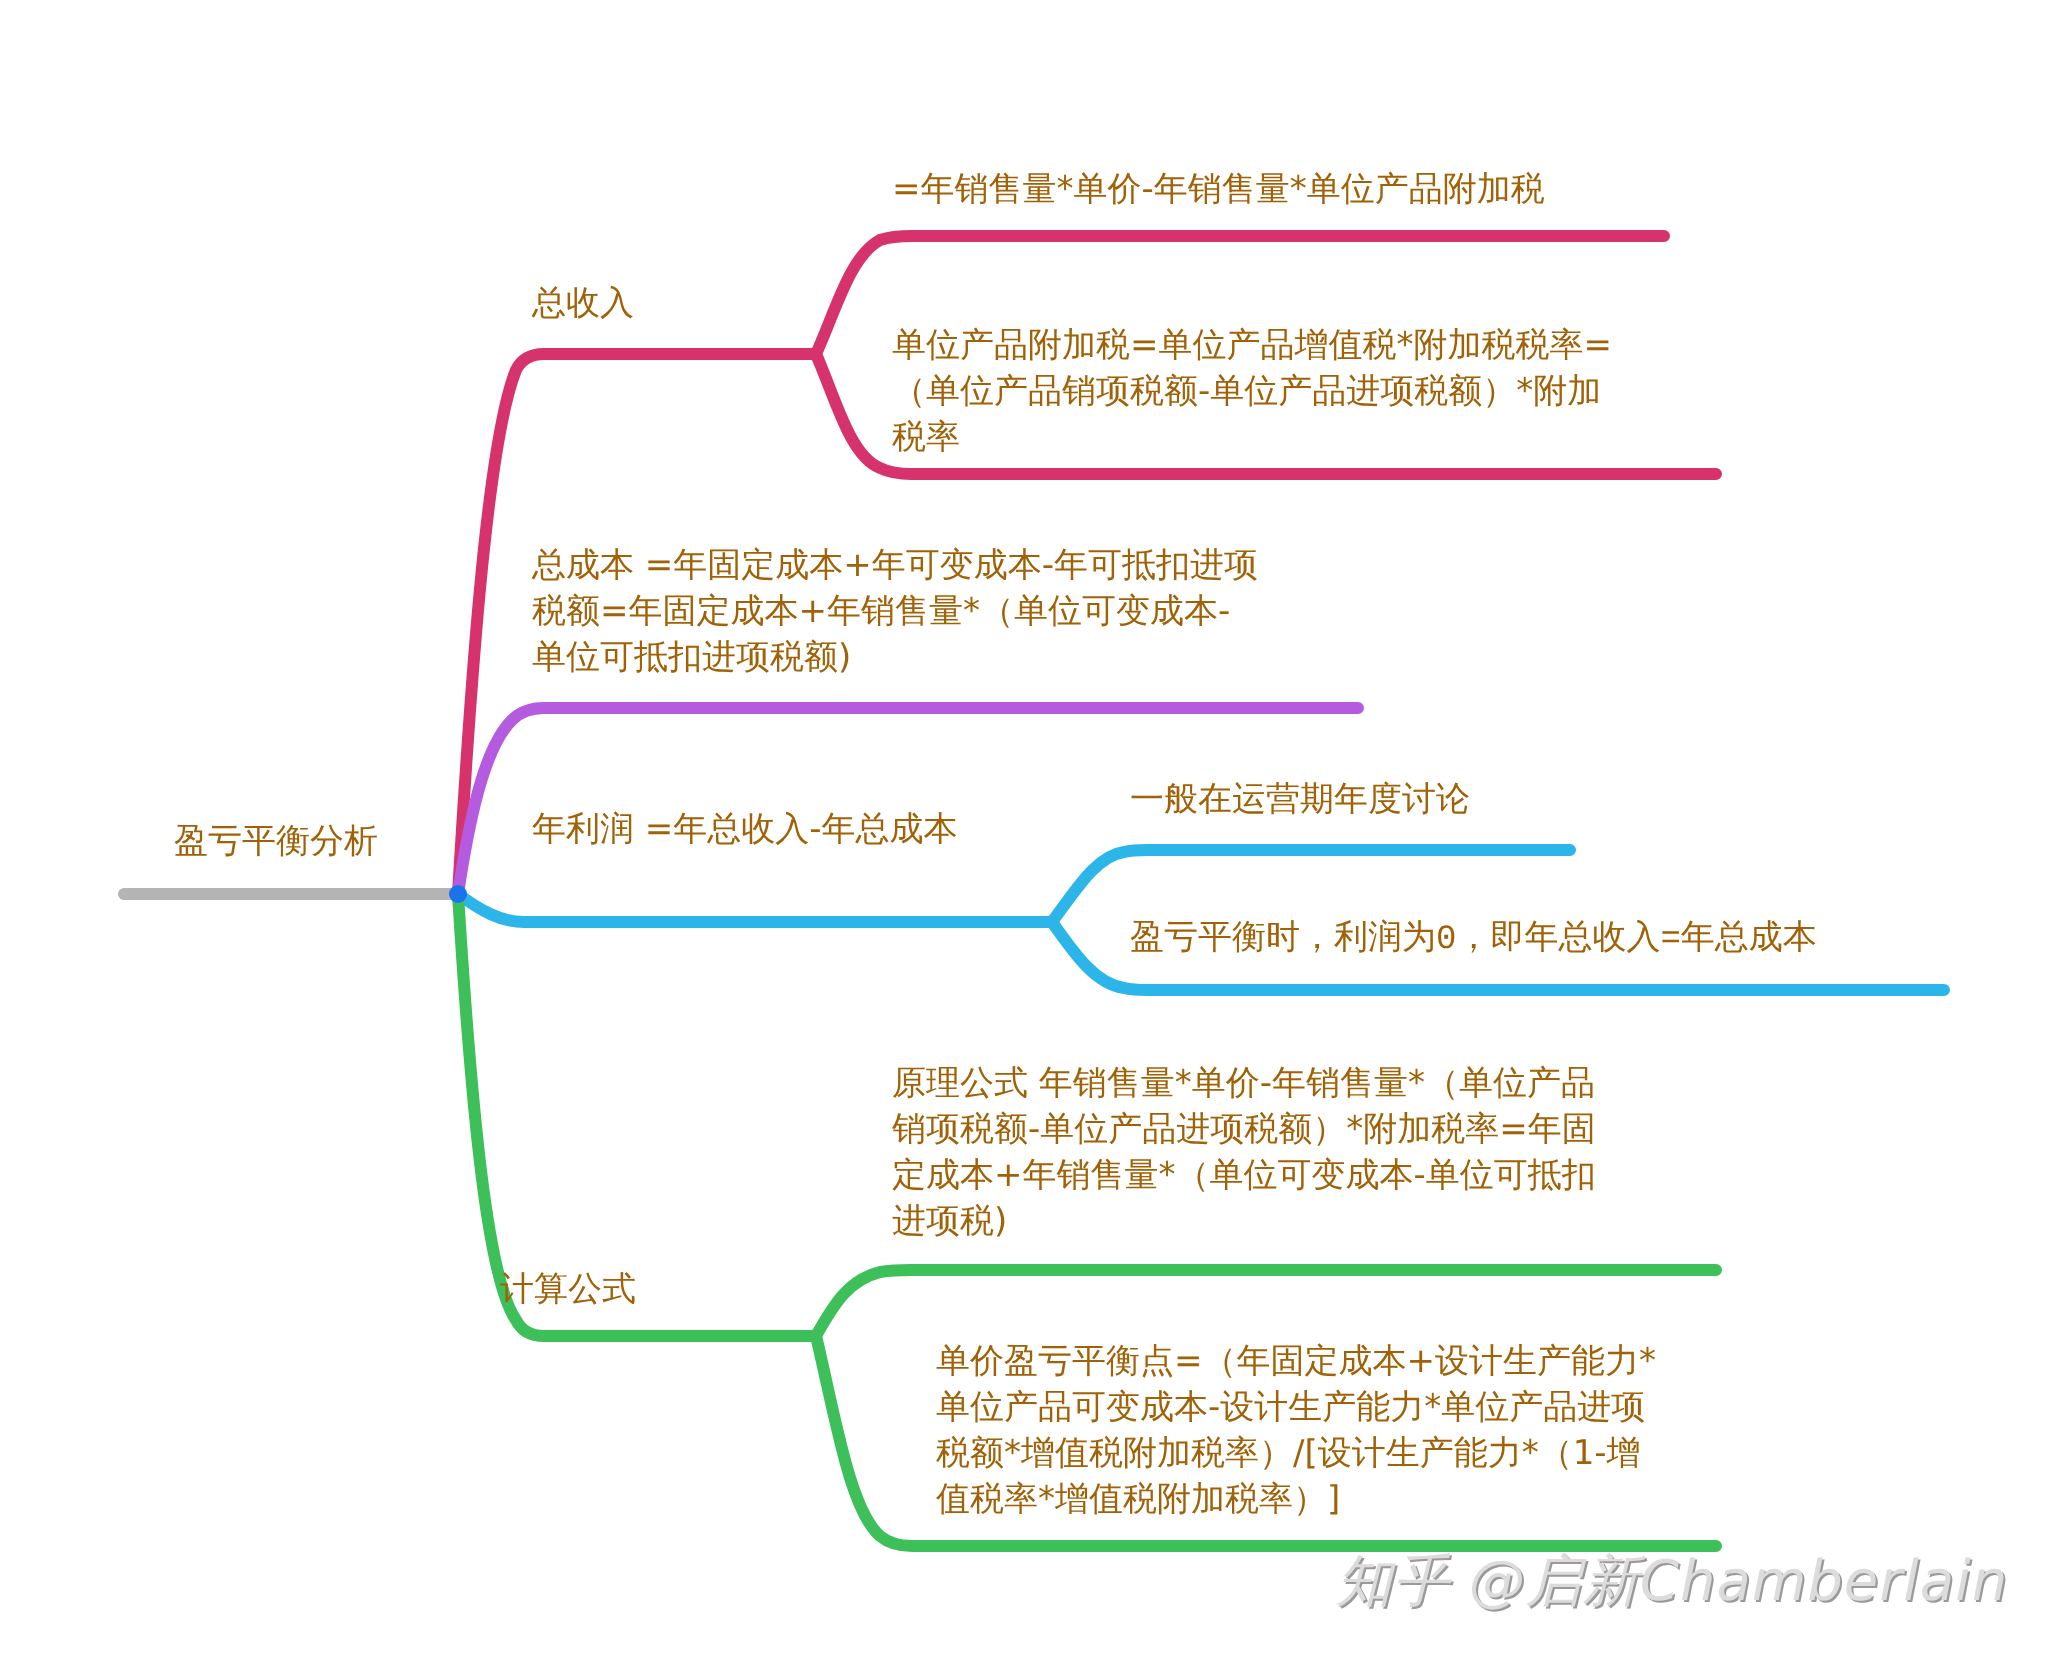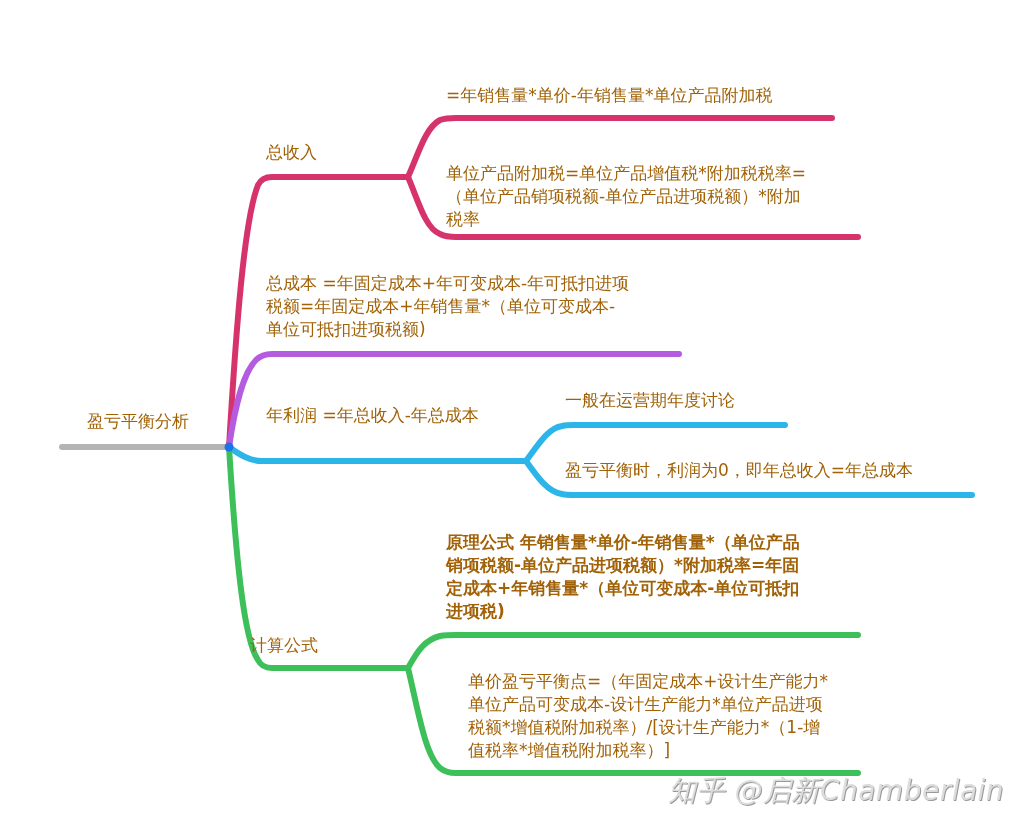--- a/index.html
+++ b/index.html
@@ -42,24 +42,24 @@
 <div class="t" style="left:446px; top:162px;">单位产品附加税=单位产品增值税*附加税税率=
 （单位产品销项税额-单位产品进项税额）*附加
 税率</div>
 
 <div class="t" style="left:266px; top:272px;">总成本 =年固定成本+年可变成本-年可抵扣进项
 税额=年固定成本+年销售量*（单位可变成本-
 单位可抵扣进项税额)</div>
 
 <div class="t" style="left:266px; top:404px;">年利润 =年总收入-年总成本</div>
 <div class="t" style="left:565px; top:389px;">一般在运营期年度讨论</div>
-<div class="t" style="left:565px; top:459px;">盈亏平衡时，利润为0，即年总收入=年总成本</div>
+<div class="t" style="left:565px; top:459px;font-family:Liberation Mono, monospace;">盈亏平衡时，利润为0，即年总收入=年总成本</div>
 
 <div class="t" style="left:250px; top:634px;">计算公式</div>
-<div class="t" style="left:446px; top:531px;font-weight:bold;">原理公式 年销售量*单价-年销售量*（单位产品
+<div class="t" style="left:446px; top:531px;">原理公式 年销售量*单价-年销售量*（单位产品
 销项税额-单位产品进项税额）*附加税率=年固
 定成本+年销售量*（单位可变成本-单位可抵扣
 进项税)</div>
 <div class="t" style="left:424px; top:670px;margin-left:44px;">单价盈亏平衡点=（年固定成本+设计生产能力*
 单位产品可变成本-设计生产能力*单位产品进项
 税额*增值税附加税率）/[设计生产能力*（1-增
 值税率*增值税附加税率）]</div>
 
 <div class="wm">知乎 @启新Chamberlain</div>
 

